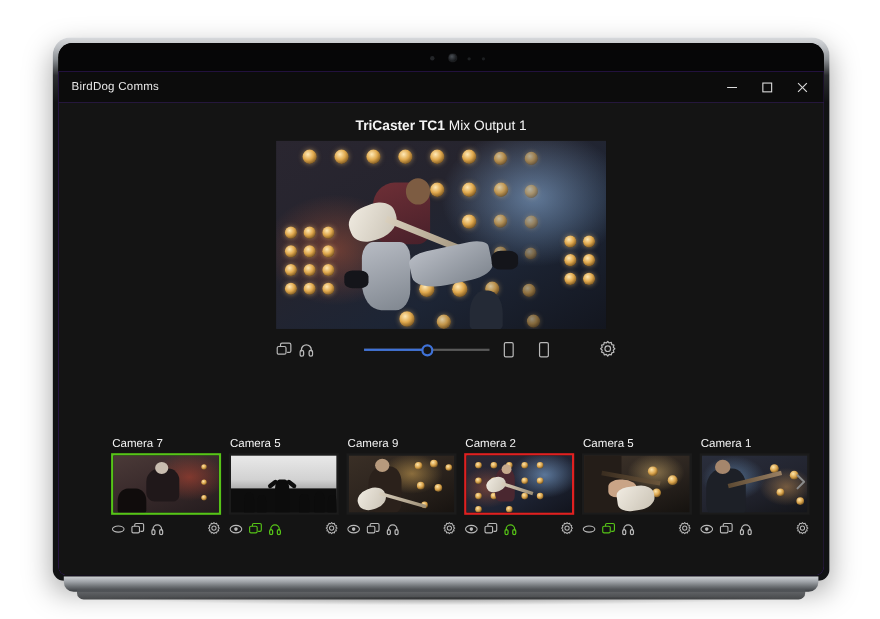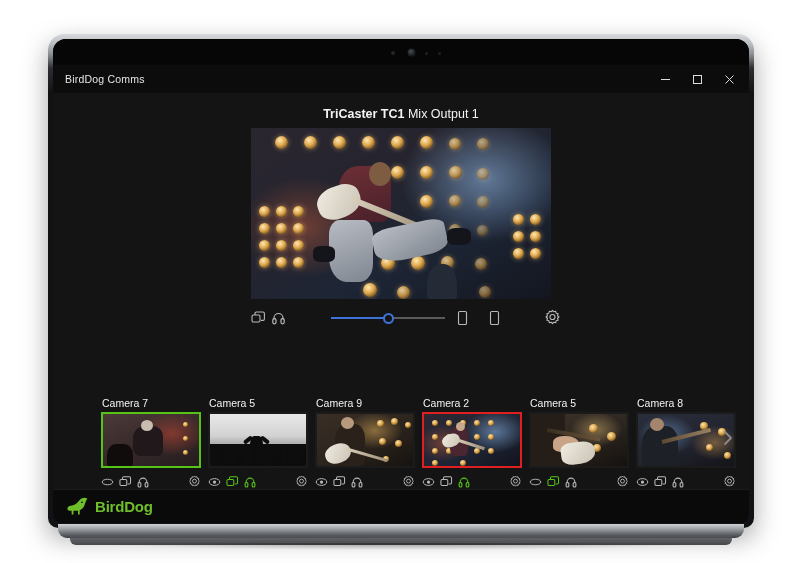--- a/index.html
+++ b/index.html
@@ -661,21 +661,21 @@
               <div>
                 <svg width="13" height="13" viewBox="0 0 20 20">
                   <path d="M10 1.6 L11.5 3.3 L13.8 2.7 L14.3 5 L16.6 5.6 L15.9 7.9 L17.6 9.4 L15.9 10.9 L16.6 13.2 L14.3 13.8 L13.8 16.1 L11.5 15.5 L10 17.2 L8.5 15.5 L6.2 16.1 L5.7 13.8 L3.4 13.2 L4.1 10.9 L2.4 9.4 L4.1 7.9 L3.4 5.6 L5.7 5 L6.2 2.7 L8.5 3.3 Z" fill="none" stroke="#b9b9b9" stroke-width="1.4" stroke-linejoin="round"></path>
                   <circle cx="10" cy="9.4" r="3" fill="none" stroke="#b9b9b9" stroke-width="1.4"></circle>
                 </svg>
               </div>
             </div>
           </div>
 
           <div class="cam-card">
-            <div class="cam-label">Camera 8</div>
+            <div class="cam-label">Camera 1</div>
             <div class="cam-thumb">
               <div class="scene-blue"></div>
               <div class="mini-lamp" style="left:62px;top:8px;width:8px;height:8px"></div>
               <div class="mini-lamp" style="left:80px;top:14px;width:8px;height:8px"></div>
               <div class="mini-lamp" style="left:68px;top:30px;width:7px;height:7px"></div>
               <div class="mini-lamp" style="left:86px;top:38px;width:7px;height:7px"></div>
               <div class="mini-person" style="left:4px;top:12px;width:36px;height:44px;background:#1d2027"></div>
               <div class="mini-person" style="left:12px;top:4px;width:14px;height:13px;background:#a5866c;border-radius:50%"></div>
               <div class="guitar-neck" style="left:24px;top:26px;width:50px;height:4px;transform:rotate(-14deg);background:linear-gradient(90deg,#5d4a33,#998064)"></div>
             </div>
@@ -709,27 +709,20 @@
             </div>
           </div>
 
           <div id="strip-next-arrow">
             <svg width="12" height="20" viewBox="0 0 12 20">
               <polyline points="3,4 9,10 3,16" fill="none" stroke="#8b8b8b" stroke-width="1.8" stroke-linecap="round" stroke-linejoin="round"></polyline>
             </svg>
           </div>
         </div>
 
-        <div id="footer-bar">
-          <svg width="26" height="22" viewBox="0 0 30 26">
-            <path d="M26 3 C22 1 18 3 15.5 6.5 C13 10 10 11 6.5 11.5 C4 11.8 2.5 13 2.5 15 C2.5 16.5 3.8 17.3 5 17.3 L7.5 17.3 L7.5 22 L9.6 22 L9.6 17.3 L15 17.3 L15 22 L17 22 L17 16.8 C20 15.6 22.2 13 23 10 C23.6 7.8 24.8 5 26 3 Z" fill="#6fbf2a"></path>
-            <circle cx="19.6" cy="7.4" r="1" fill="#0a0a0a"></circle>
-          </svg>
-          <div id="brand-wordmark">BirdDog</div>
-        </div>
 
       </div>
     </div>
   </div>
 </div>
 
 <div id="device-base"></div>
 <div id="device-base-shadow"></div>
 <div id="device-foot-shadow"></div>
 

